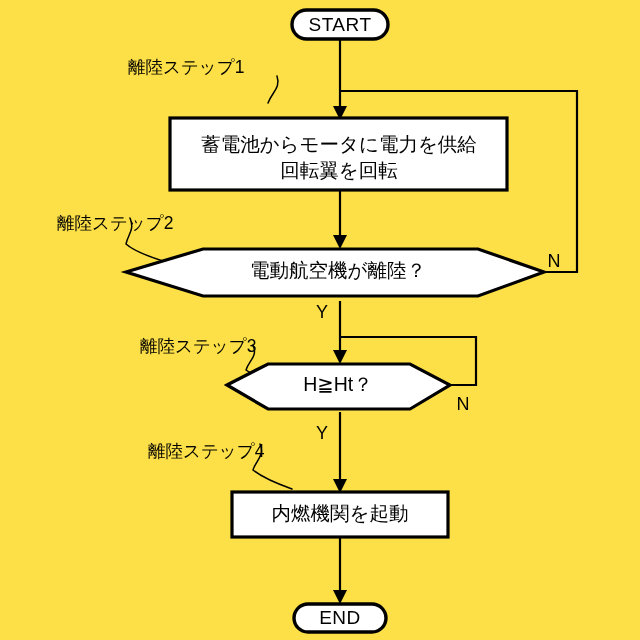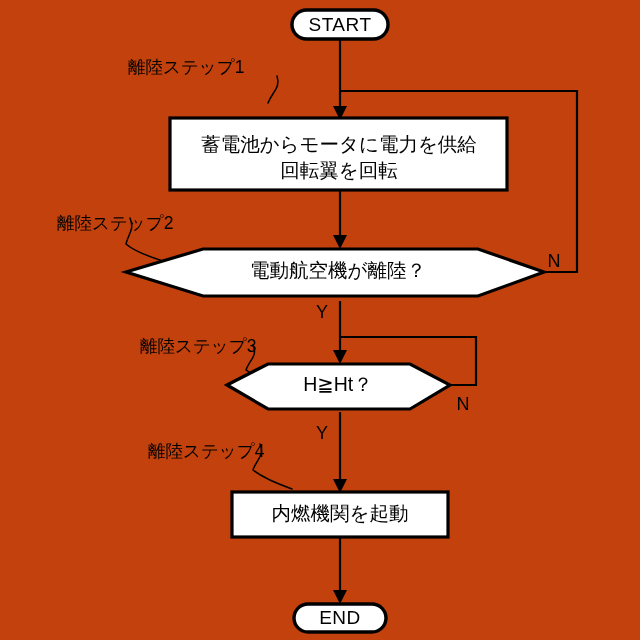--- a/index.html
+++ b/index.html
@@ -7,21 +7,21 @@
     padding: 0;
     background: #ffffff;
   }
   body {
     font-family: "Liberation Sans", "DejaVu Sans", sans-serif;
   }
   #stage {
     position: relative;
     width: 640px;
     height: 640px;
-    background: #c2410c;
+    background: #fde047;
     overflow: hidden;
   }
   svg.diagram {
     position: absolute;
     left: 0;
     top: 0;
     width: 640px;
     height: 640px;
   }
   .shape-stroke {

